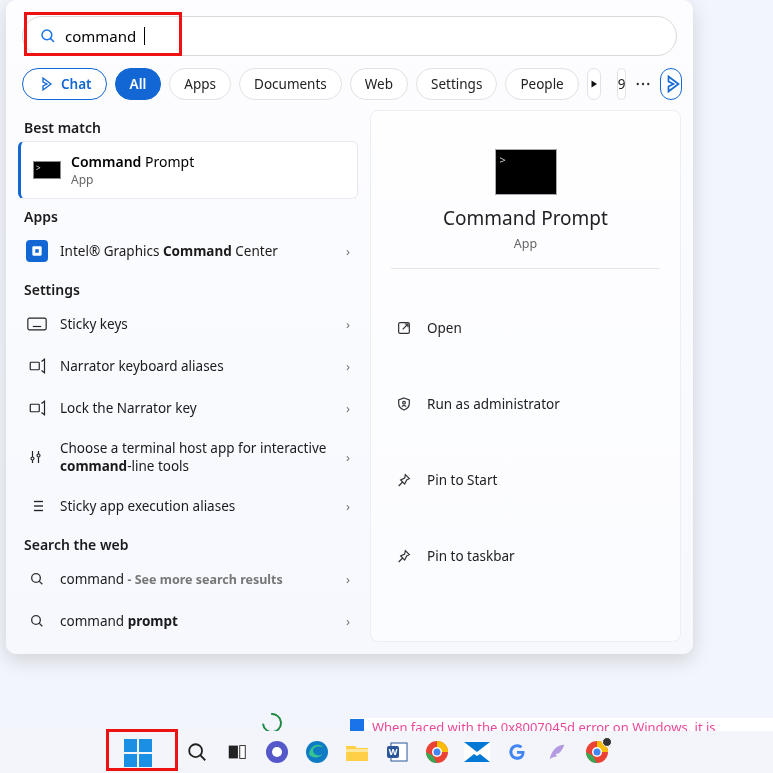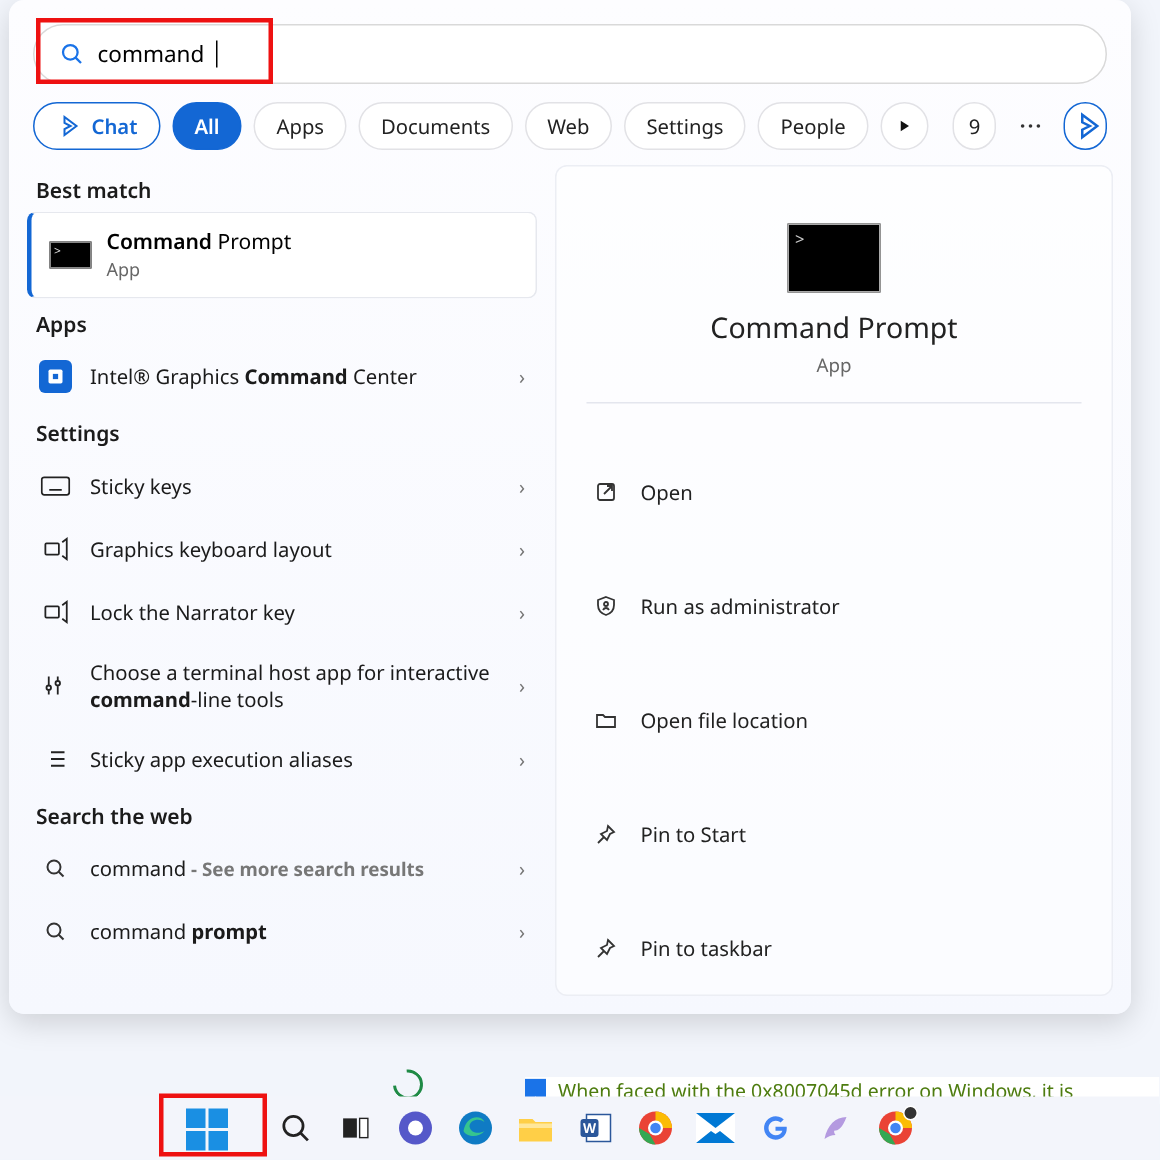--- a/index.html
+++ b/index.html
@@ -1,17 +1,17 @@
 <!DOCTYPE html>
 <html><head>
 <meta charset="utf-8">
 <style>
   * { box-sizing: border-box; margin: 0; padding: 0; font-family: "Segoe UI", system-ui, sans-serif; }
   body { width: 773px; height: 773px; overflow: hidden; background: #f2f5fb; position: relative; }
-  .search-panel { position: absolute; top: 0; left: 6px; width: 748px; background: linear-gradient(180deg,#fdfdff 0%,#f6f8fe 100%); border-radius: 10px; box-shadow: 0 6px 20px rgba(0,0,0,.15); padding-bottom: 8px; }
+  .search-panel { position: absolute; top: 0; left: 6px; width: 687px; background: linear-gradient(180deg,#fdfdff 0%,#f6f8fe 100%); border-radius: 10px; box-shadow: 0 6px 20px rgba(0,0,0,.15); padding-bottom: 8px; }
   .annot-red { position: absolute; border: 3px solid #e11; z-index: 100; pointer-events:none; }
   .search-row { display: flex; align-items: center; padding: 16px 16px 8px 16px; }
   .search-box { flex: 1; height: 40px; border: 1px solid #d9d9d9; border-radius: 20px; background: #fff; display: flex; align-items: center; padding: 0 16px; gap: 8px; font-size: 15px; }
   .search-ico svg { width: 18px; height: 18px; stroke:#1a73e8; }
   .search-input { border:none; outline:none; font-size:15px; flex:1; background:transparent; }
   .cursor { display:inline-block; width:1px; height:18px; background:#000; vertical-align:middle; animation: blink 1s steps(1) infinite; }
   @keyframes blink { 50% { opacity:0 } }
   .filters { display:flex; align-items:center; gap:8px; padding:4px 16px 10px 16px; flex-wrap:nowrap; }
   .chip { height:32px; background:#fff; border:1px solid #e2e2e6; border-radius:16px; padding:0 14px; display:flex; align-items:center; font-size:13.5px; color:#222; cursor:pointer; }
   .chip.chat { border:1.5px solid #1367d4; color:#1367d4; gap:8px; font-weight:600; }
@@ -36,21 +36,21 @@
   .li-text { flex:1; font-size:13.5px; line-height:1.35; }
   .li-sub { color:#777; font-size:12.5px;font-weight:bold; }
   .chev { color:#767676; font-size:13px; }
   .preview-thumb { width:62px; height:46px; background:#000; border:1px solid #aaa; margin:24px auto 10px auto; position:relative; }
   .preview-thumb::after { content:'>'; color:#ccc; font-size:11px; position:absolute; left:4px; top:2px; }
   .preview-title { text-align:center; font-size:19px; color:#222; }
   .preview-sub { text-align:center; font-size:12.5px; color:#666; margin-top:4px; }
   .divider { height:1px; background:#e4e6ee; margin:16px 0; }
   .action { display:flex; align-items:center; gap:14px; padding:8px 4px; font-size:13.5px; color:#222; cursor:pointer; border-radius:4px;margin-top:42px; }
   .action .aico { width:18px; height:18px; display:flex; align-items:center; justify-content:center; color:#333; }
-  .pagestrip { position:absolute; left:350px; top:718px; right:0; height:18px; font-size:13px; color:#4d7c0f; background:#fff; white-space:nowrap; overflow:hidden; display:flex; align-items:center; gap:8px; }
+  .pagestrip { position:absolute; left:350px; top:718px; right:0; height:18px; font-size:13px; color:#ec4899; background:#fff; white-space:nowrap; overflow:hidden; display:flex; align-items:center; gap:8px; }
   .pagestrip .bookmark { width:14px; height:16px; background:#1a73e8; clip-path: polygon(0 0,100% 0,100% 100%,50% 75%,0 100%);}
   .taskbar { position:absolute; left:0; right:0; bottom:0; height:42px; background:#f3f5fb; display:flex; align-items:center; padding-left:120px; gap:14px; }
   .tico { width:26px; height:26px; display:flex; align-items:center; justify-content:center; cursor:pointer; border-radius:4px; }
   .win { position:absolute; left:124px; bottom:6px; width:28px; height:28px; display:grid; grid-template-columns:1fr 1fr; grid-template-rows:1fr 1fr; gap:2px; }
   .win div { background:#1a8fe3; }
   svg { display:block; }
   .partial-circle { width:20px; height:20px; border-radius:50%; border:2px solid #1f8a45; border-left-color:transparent; transform:rotate(40deg); position:absolute; left:262px; top:713px; }
 </style>
 </head>
 <body>
@@ -159,21 +159,21 @@
         <span class="chev">›</span>
       </div>
 
       <div class="list-item">
         <span class="li-ico">
             <svg width="18" height="18" viewBox="0 0 24 24" fill="none" stroke="#222" stroke-width="1.6">
               <rect x="3" y="7" width="12" height="10" rx="1"></rect>
               <path d="M18 6l4-3v18l-4-3"></path>
             </svg>
           </span>
-        <span class="li-text">Graphics keyboard layout</span>
+        <span class="li-text">Narrator keyboard aliases</span>
         <span class="chev">›</span>
       </div>
 
       <div class="list-item">
         <span class="li-ico">
             <svg width="18" height="18" viewBox="0 0 24 24" fill="none" stroke="#222" stroke-width="1.6">
               <rect x="3" y="7" width="12" height="10" rx="1"></rect>
               <path d="M18 6l4-3v18l-4-3"></path>
             </svg>
           </span>
@@ -253,28 +253,20 @@
               <path d="M12 3l8 3v5c0 5-3.5 8.5-8 10-4.5-1.5-8-5-8-10V6z"></path>
               <circle cx="12" cy="10" r="2"></circle>
               <path d="M9 16c.8-1.5 2-2 3-2s2.2.5 3 2"></path>
             </svg>
           </span>
         <span>Run as administrator</span>
       </div>
       <div class="action">
         <span class="aico">
             <svg width="16" height="16" viewBox="0 0 24 24" fill="none" stroke="#333" stroke-width="1.8">
-              <path d="M3 7h6l2 2h10v10H3z"></path>
-            </svg>
-          </span>
-        <span>Open file location</span>
-      </div>
-      <div class="action">
-        <span class="aico">
-            <svg width="16" height="16" viewBox="0 0 24 24" fill="none" stroke="#333" stroke-width="1.8">
               <path d="M14 4l6 6-4 2-3 6-3-3-6 6 6-6-3-3 6-3z"></path>
             </svg>
           </span>
         <span>Pin to Start</span>
       </div>
       <div class="action">
         <span class="aico">
             <svg width="16" height="16" viewBox="0 0 24 24" fill="none" stroke="#333" stroke-width="1.8">
               <path d="M14 4l6 6-4 2-3 6-3-3-6 6 6-6-3-3 6-3z"></path>
             </svg>

